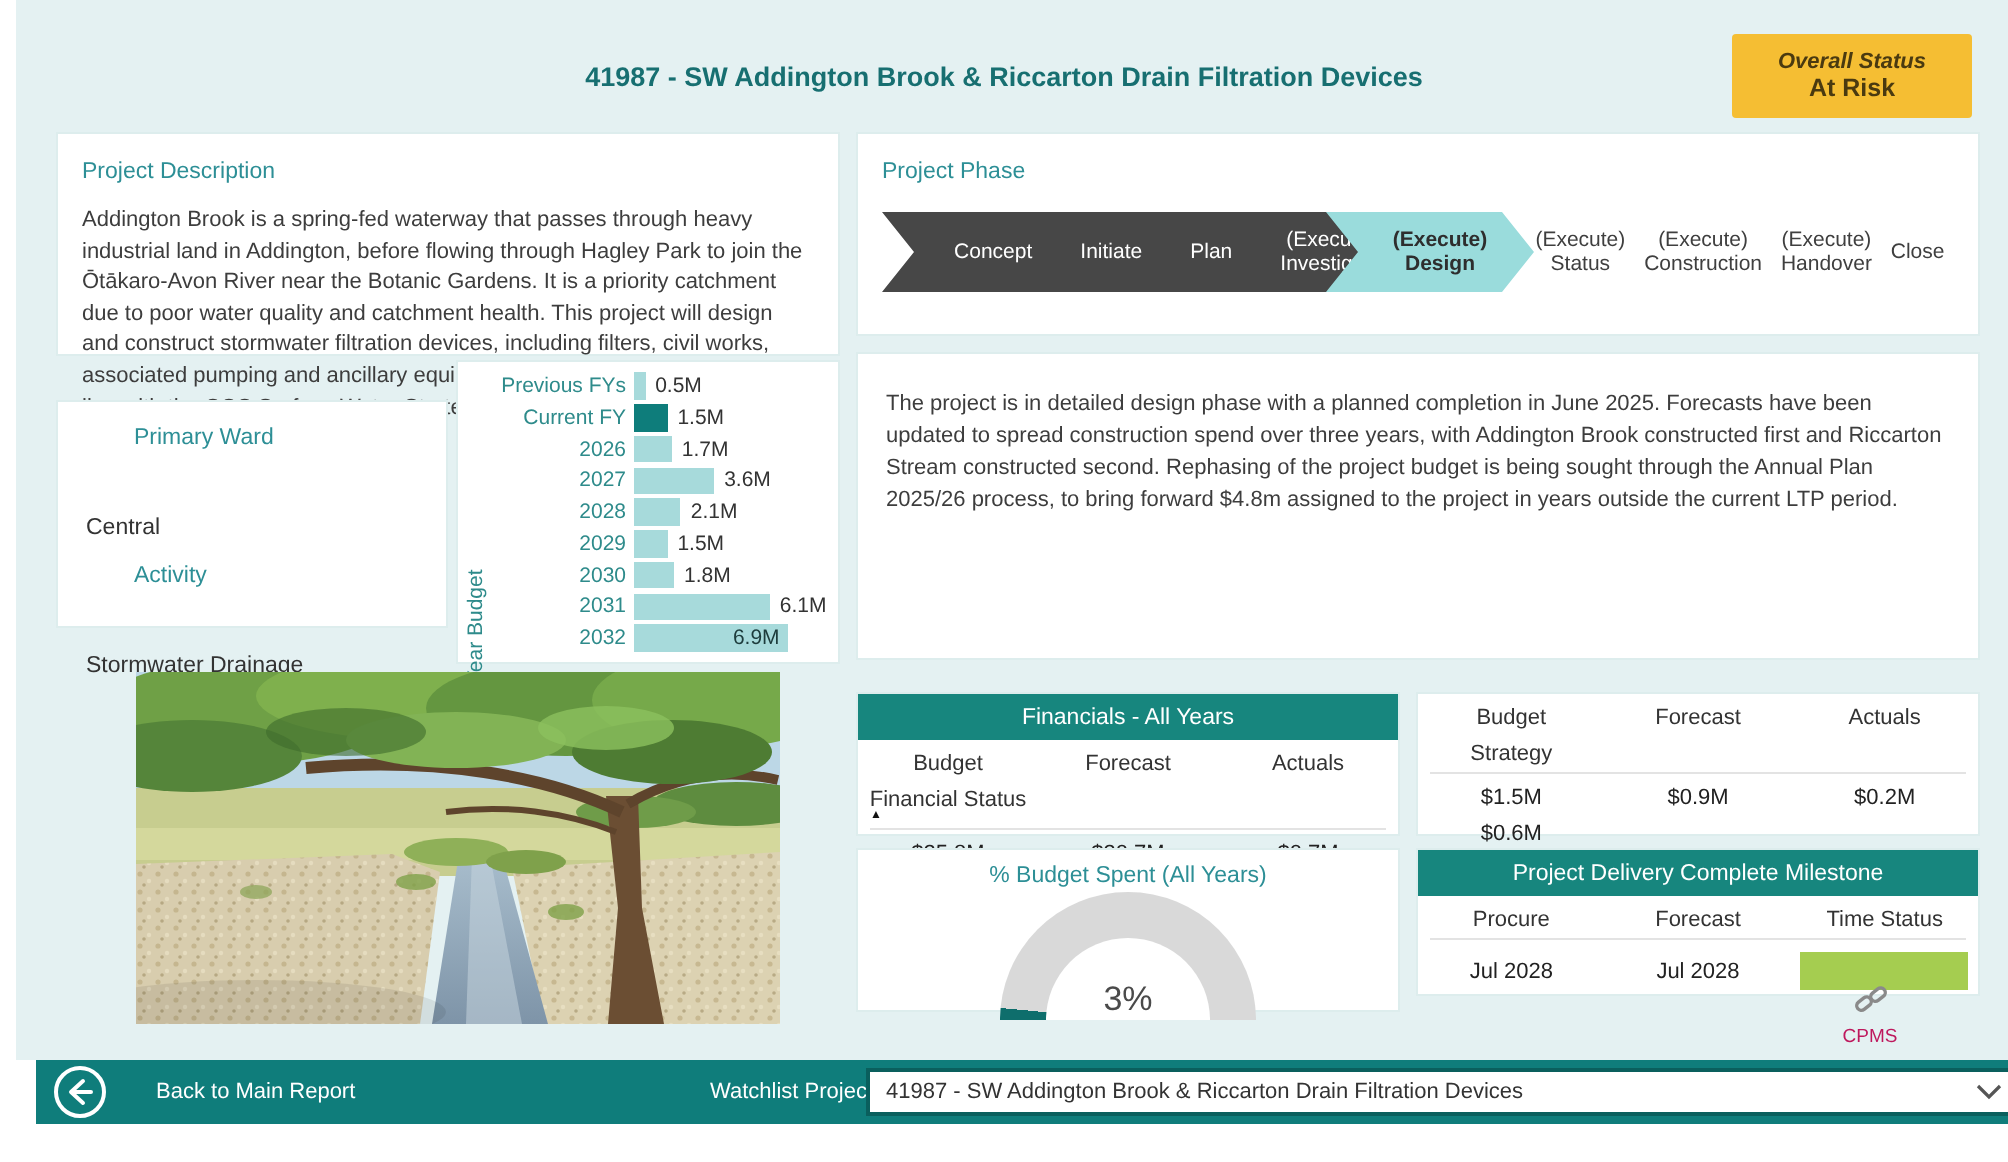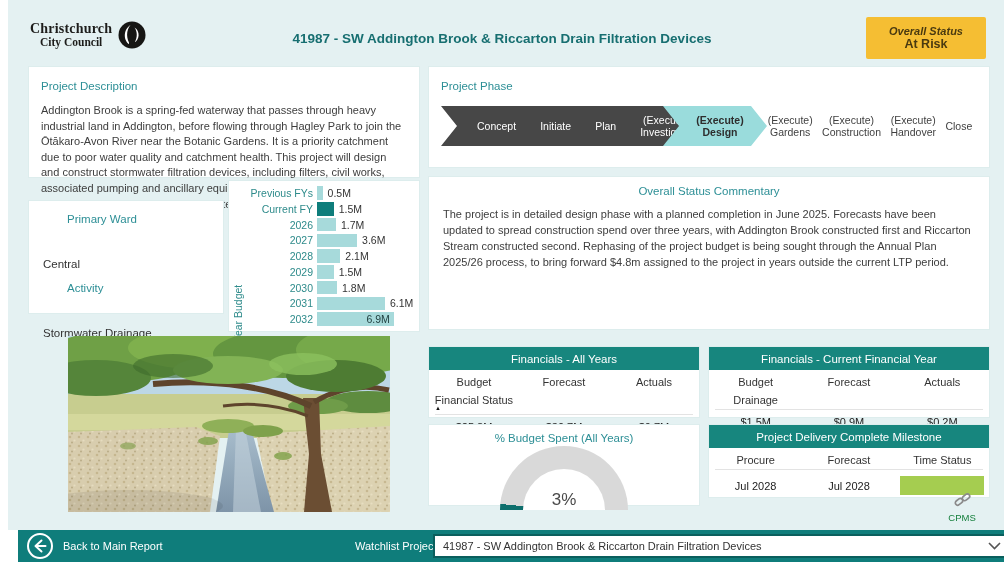--- a/index.html
+++ b/index.html
@@ -88,52 +88,40 @@
   .gaugep .sec-title{text-align:center;display:block;}
   .gauge-wrap{position:relative;width:128px;height:60px;margin:6px auto 0;}
   .gauge-arc{position:absolute;left:0;bottom:0;width:128px;height:64px;
              border-radius:128px 128px 0 0;}
   .gauge-hole{position:absolute;left:50%;bottom:0;transform:translateX(-50%);
               width:82px;height:41px;border-radius:82px 82px 0 0;background:#fff;}
   .gauge-val{position:absolute;left:0;right:0;bottom:0;text-align:center;
              font-size:17px;color:#4a4a4a;}
 
   
-  .cpms{position:absolute;left:939px;top:492px;width:46px;text-align:center;color:#15803d;}
+  .cpms{position:absolute;left:912px;top:492px;width:46px;text-align:center;color:#be185d;}
   .cpms .t{font-size:9.5px;margin-top:1px;}
 
   
   .footer{position:absolute;left:18px;top:530px;width:986px;height:32px;background:#0F7D7B;
           display:flex;align-items:center;}
-  .back{display:flex;align-items:center;gap:9px;margin-left:8px;cursor:pointer;}
+  .back{display:flex;align-items:center;gap:24px;margin-left:8px;cursor:pointer;}
   .back-label{color:#fff;font-size:11px;}
   .watch-label{position:absolute;left:337px;color:#fff;font-size:11px;}
   .dropdown{position:absolute;left:415px;top:4px;width:578px;height:24px;background:#fff;
             border:2px solid #0A5F5D;box-sizing:border-box;display:flex;align-items:center;
             padding:0 8px;cursor:pointer;}
   .dropdown .sel{flex:1;font-size:11px;color:#333;white-space:nowrap;overflow:hidden;}
 </style>
 </head>
 <body>
 
 <div class="canvas">
   <div class="bg"></div>
 
-  <div class="logo">
-    <div class="logo-text">
-      <div class="logo-l1">Christchurch</div>
-      <div class="logo-l2">City Council</div>
-    </div>
-    <svg width="30" height="30">
-      <circle cx="15" cy="15" r="13.5" fill="#161614"></circle>
-      <path d="M13.5 5 C 9 10 9 19 13.5 25 C 6.5 22 5.5 10 13.5 5 Z" fill="#fff"></path>
-      <path d="M17.5 7.5 C 20.5 11.5 20.5 18 17.5 22.5 C 22.5 20 23.5 11 17.5 7.5 Z" fill="#fff"></path>
-      <rect x="12" y="21" width="6" height="5" fill="#161614"></rect>
-    </svg>
-  </div>
   <div class="page-title">41987 - SW Addington Brook &amp; Riccarton Drain Filtration Devices</div>
   <div class="badge" style="background: rgb(245, 190, 51);">
     <div class="b1">Overall Status</div>
     <div class="b2">At Risk</div>
   </div>
 
   <div class="panel desc">
     <span class="sec-title">Project Description</span>
     <div class="body">Addington Brook is a spring-fed waterway that passes through heavy industrial land in Addington, before flowing through Hagley Park to join the Ōtākaro-Avon River near the Botanic Gardens. It is a priority catchment due to poor water quality and catchment health. This project will design and construct stormwater filtration devices, including filters, civil works, associated pumping and ancillary equipment, to improve water quality in line with the CCC Surface Water Strategy and stormwater discharge consents.</div>
   </div>
@@ -158,21 +146,21 @@
         </div>
       <div class="arrow teal">
           <div class="phase-item">
             <div class="ph-top">(Execute)</div>
             <div class="ph-bottom">Design</div>
           </div>
         </div>
       <div class="phase-future-group">
           <div class="phase-item">
             <div class="ph-top">(Execute)</div>
-            <div class="ph-bottom">Gardens</div>
+            <div class="ph-bottom">Status</div>
           </div>
           <div class="phase-item">
             <div class="ph-top">(Execute)</div>
             <div class="ph-bottom">Construction</div>
           </div>
           <div class="phase-item">
             <div class="ph-top">(Execute)</div>
             <div class="ph-bottom">Handover</div>
           </div>
           <div class="phase-item">
@@ -253,21 +241,20 @@
           <div class="bar-track">
             <div class="bar" style="width: 80%; background: rgb(167, 218, 219);">
               <span class="bar-val inside">6.9M</span>
             </div>
           </div>
         </div>
       </div>
   </div>
 
   <div class="panel comm">
-    <span class="sec-title">Overall Status Commentary</span>
     <div class="body">The project is in detailed design phase with a planned completion in June 2025. Forecasts have been updated to spread construction spend over three years, with Addington Brook constructed first and Riccarton Stream constructed second. Rephasing of the project budget is being sought through the Annual Plan 2025/26 process, to bring forward $4.8m assigned to the project in years outside the current LTP period.</div>
   </div>
 
   <div class="photo">
     <svg width="322" height="176" viewBox="0 0 322 176">
       <defs>
         <linearGradient id="wg" x1="0" y1="0" x2="0" y2="1">
           <stop offset="0" stop-color="#AABFCE"></stop>
             <stop offset="1" stop-color="#7E94A8"></stop>
         </linearGradient>
@@ -324,26 +311,25 @@
       <div class="td">$25.8M</div>
       <div class="td">$30.7M</div>
       <div class="td">$0.7M</div>
       <div class="td">
           <div class="status-block" style="background: rgb(245, 5, 5);"></div>
         </div>
     </div>
   </div>
 
   <div class="panel tblpanel fin-cur">
-    <div class="tbl-header">Financials - Current Financial Year</div>
     <div class="tbl-grid cols4">
       <div class="th">Budget</div>
       <div class="th">Forecast</div>
       <div class="th">Actuals</div>
-      <div class="th">Drainage</div>
+      <div class="th">Strategy</div>
       <div class="tbl-div"></div>
       <div class="td">$1.5M</div>
       <div class="td">$0.9M</div>
       <div class="td">$0.2M</div>
       <div class="td">$0.6M</div>
     </div>
   </div>
 
   <div class="panel gaugep">
     <span class="sec-title">% Budget Spent (All Years)</span>

